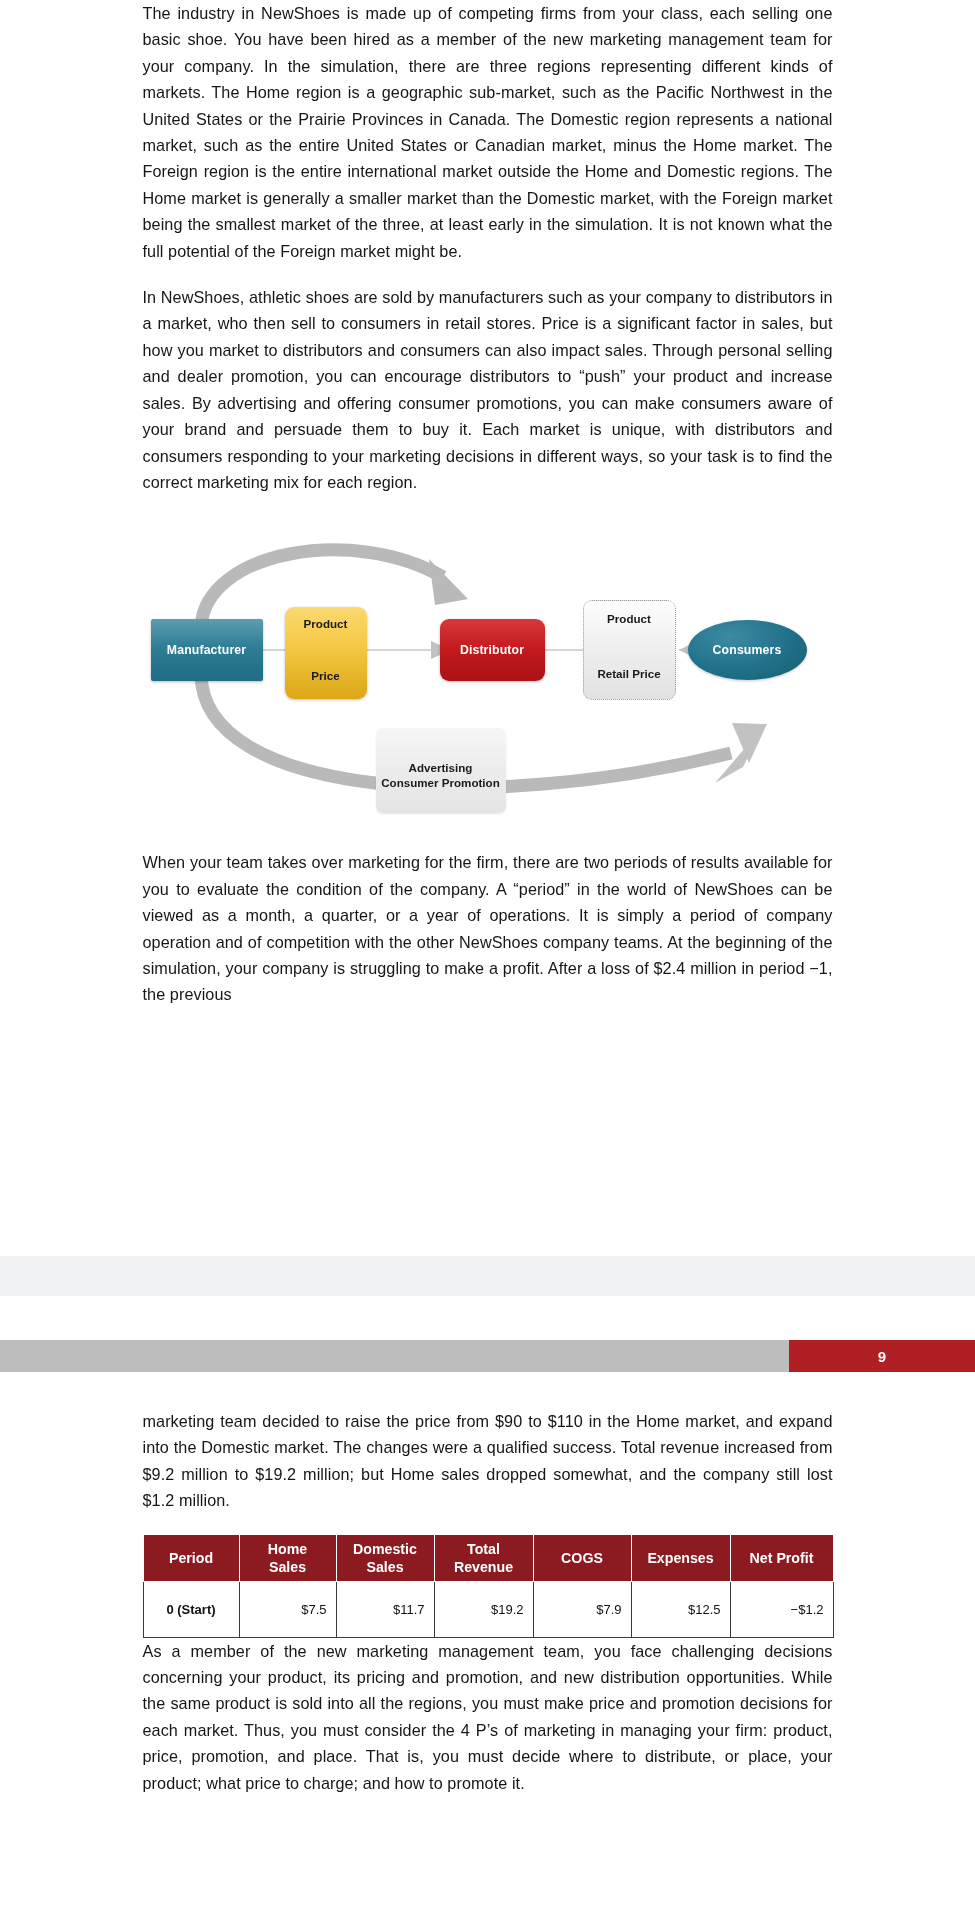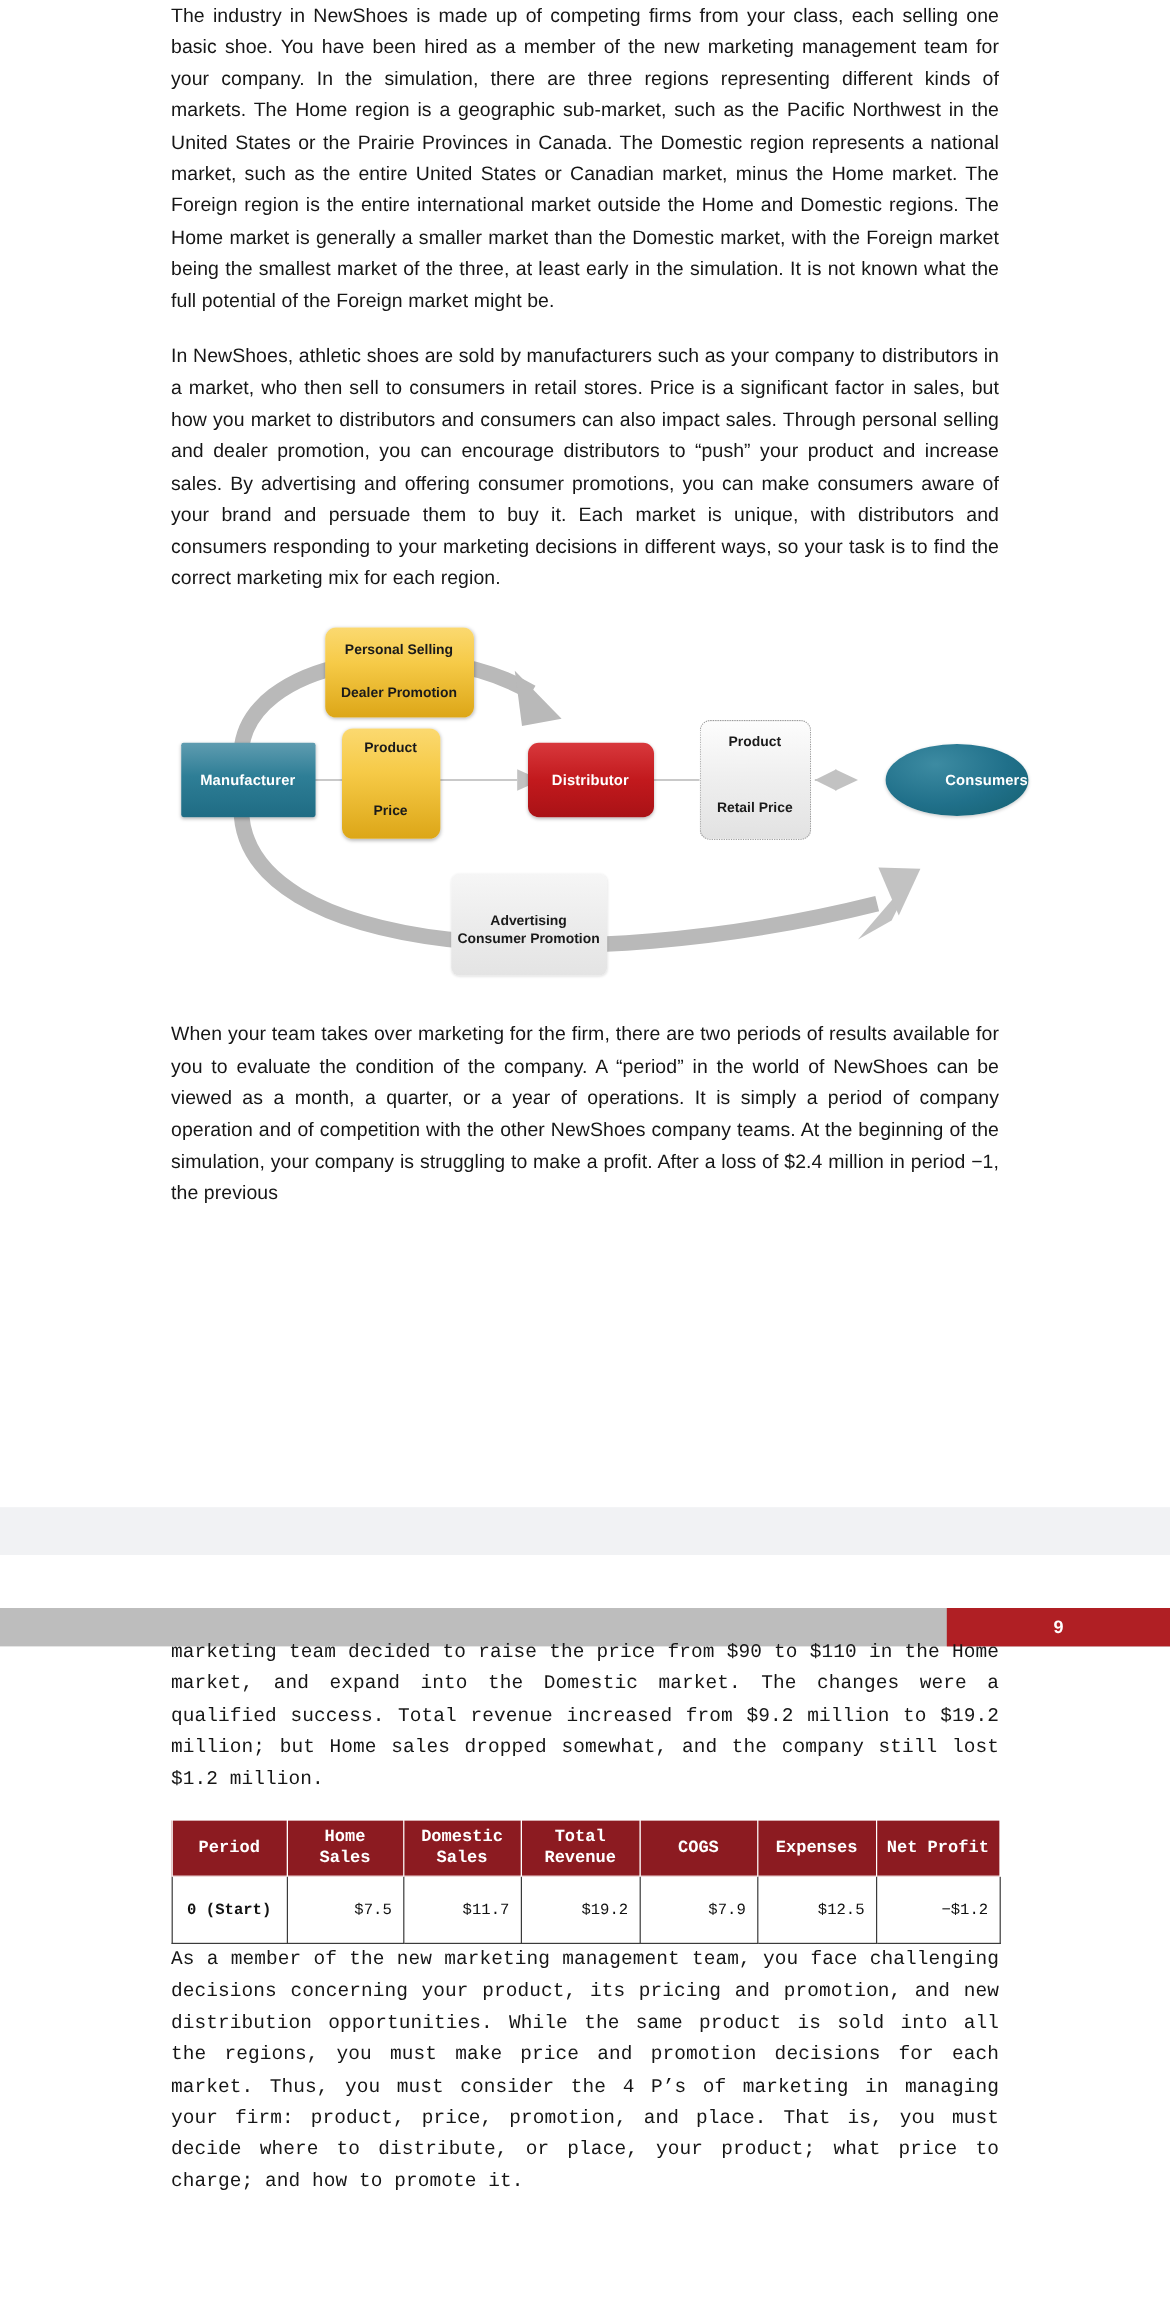--- a/index.html
+++ b/index.html
@@ -74,27 +74,26 @@
   }
   .node-distributor {
     left: 297px; top: 104px;
     width: 105px; height: 62px;
     border-radius: 9px;
     color: #ffffff;
     background: linear-gradient(to bottom, #d8383c 0%, #c2191d 50%, #a91216 100%);
     box-shadow: 0 1px 3px rgba(0,0,0,.28);
   }
   .node-consumers {
-    left: 595px; top: 105px;
+    left: 545px; top: 105px;
     width: 119px; height: 60px;
     border-radius: 50%;
     color: #ffffff;
     background: radial-gradient(ellipse at 35% 28%, #3d8ba2 0%, #20708a 55%, #15606f 100%);
     box-shadow: 0 1px 3px rgba(0,0,0,.22);
-    justify-content: flex-end;
   }
 
   .yellowbox {
     position: absolute;
     box-sizing: border-box;
     border-radius: 9px;
     background: linear-gradient(to bottom, #fbd970 0%, #f6ca47 40%, #dca617 100%);
     box-shadow: 0 1px 3px rgba(0,0,0,.25);
   }
   .yb-top {
@@ -253,24 +252,20 @@
       </div>
 
       <div class="node node-distributor">
         <span>Distributor</span>
       </div>
 
       <div class="node node-consumers">
         <span>Consumers</span>
       </div>
 
-      <div class="yellowbox yb-top">
-        <div class="lbl lbl-1">Personal Selling</div>
-        <div class="lbl lbl-2">Dealer Promotion</div>
-      </div>
 
       <div class="yellowbox yb-mid">
         <div class="lbl lbl-1">Product</div>
         <div class="lbl lbl-2">Price</div>
       </div>
 
       <div class="greybox">
         <div class="lbl lbl-1">Product</div>
         <div class="lbl lbl-2">Retail Price</div>
       </div>
@@ -288,21 +283,21 @@
 <div class="page-white" style="top:1190px; height:66px;"></div>
 <div class="page-gap" style="top:1256px; height:40px;"></div>
 <div class="page-white" style="top:1296px; height:44px;"></div>
 
 <div class="footer-bar" style="top:1340px;">
   <div class="footer-page">
     <span>9</span>
   </div>
 </div>
 
-<div class="page" style="top:1346px;font-family:Liberation Mono, monospace;">
+<div class="page" style="top:1390px;">
   <div class="content" style="padding-top:18px;">
 
     <p class="body-text">marketing team decided to raise the price from $90 to $110 in the Home market, and expand into the Domestic market. The changes were a qualified success. Total revenue increased from $9.2 million to $19.2 million; but Home sales dropped somewhat, and the company still lost $1.2 million.</p>
 
 
     <table class="data">
       <colgroup>
         <col style="width:96px">
         <col style="width:97px">
         <col style="width:98px">

